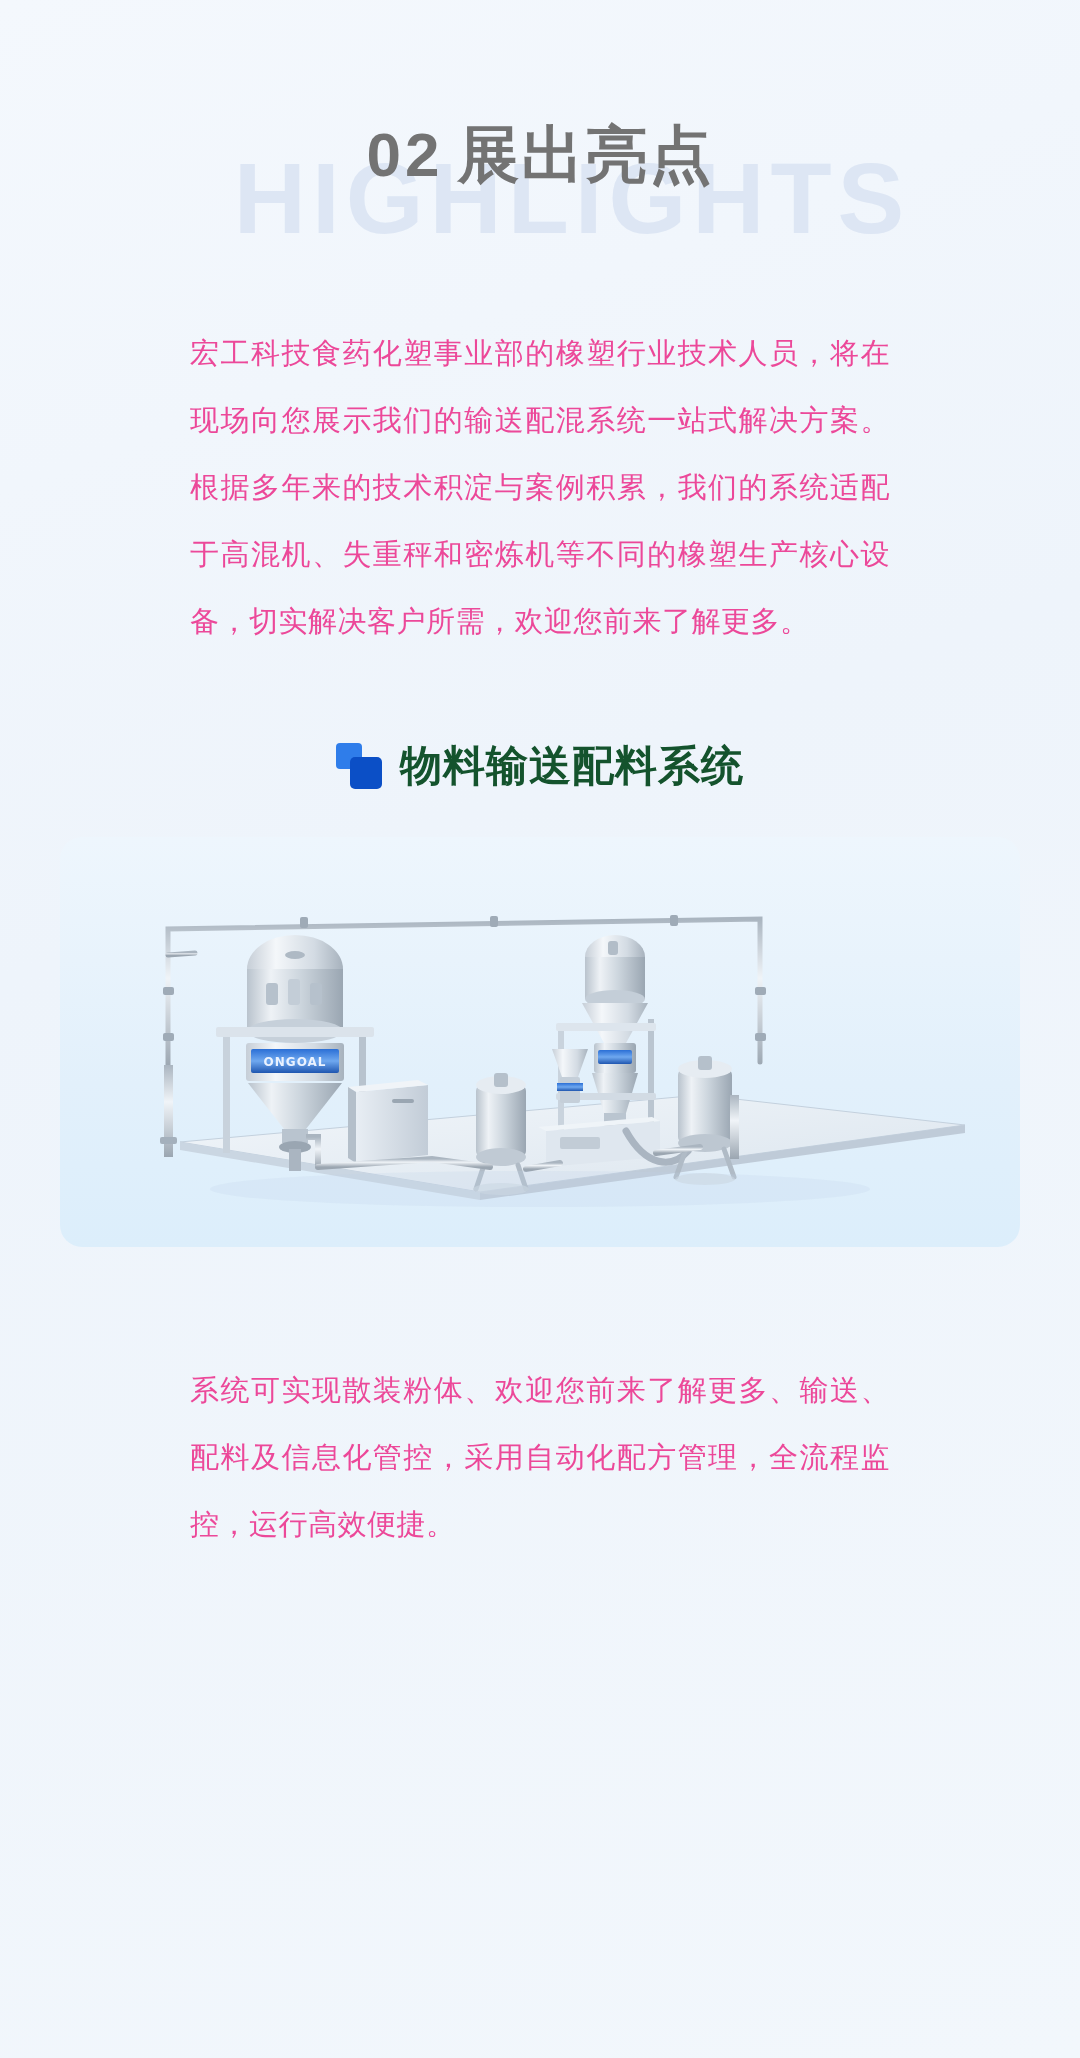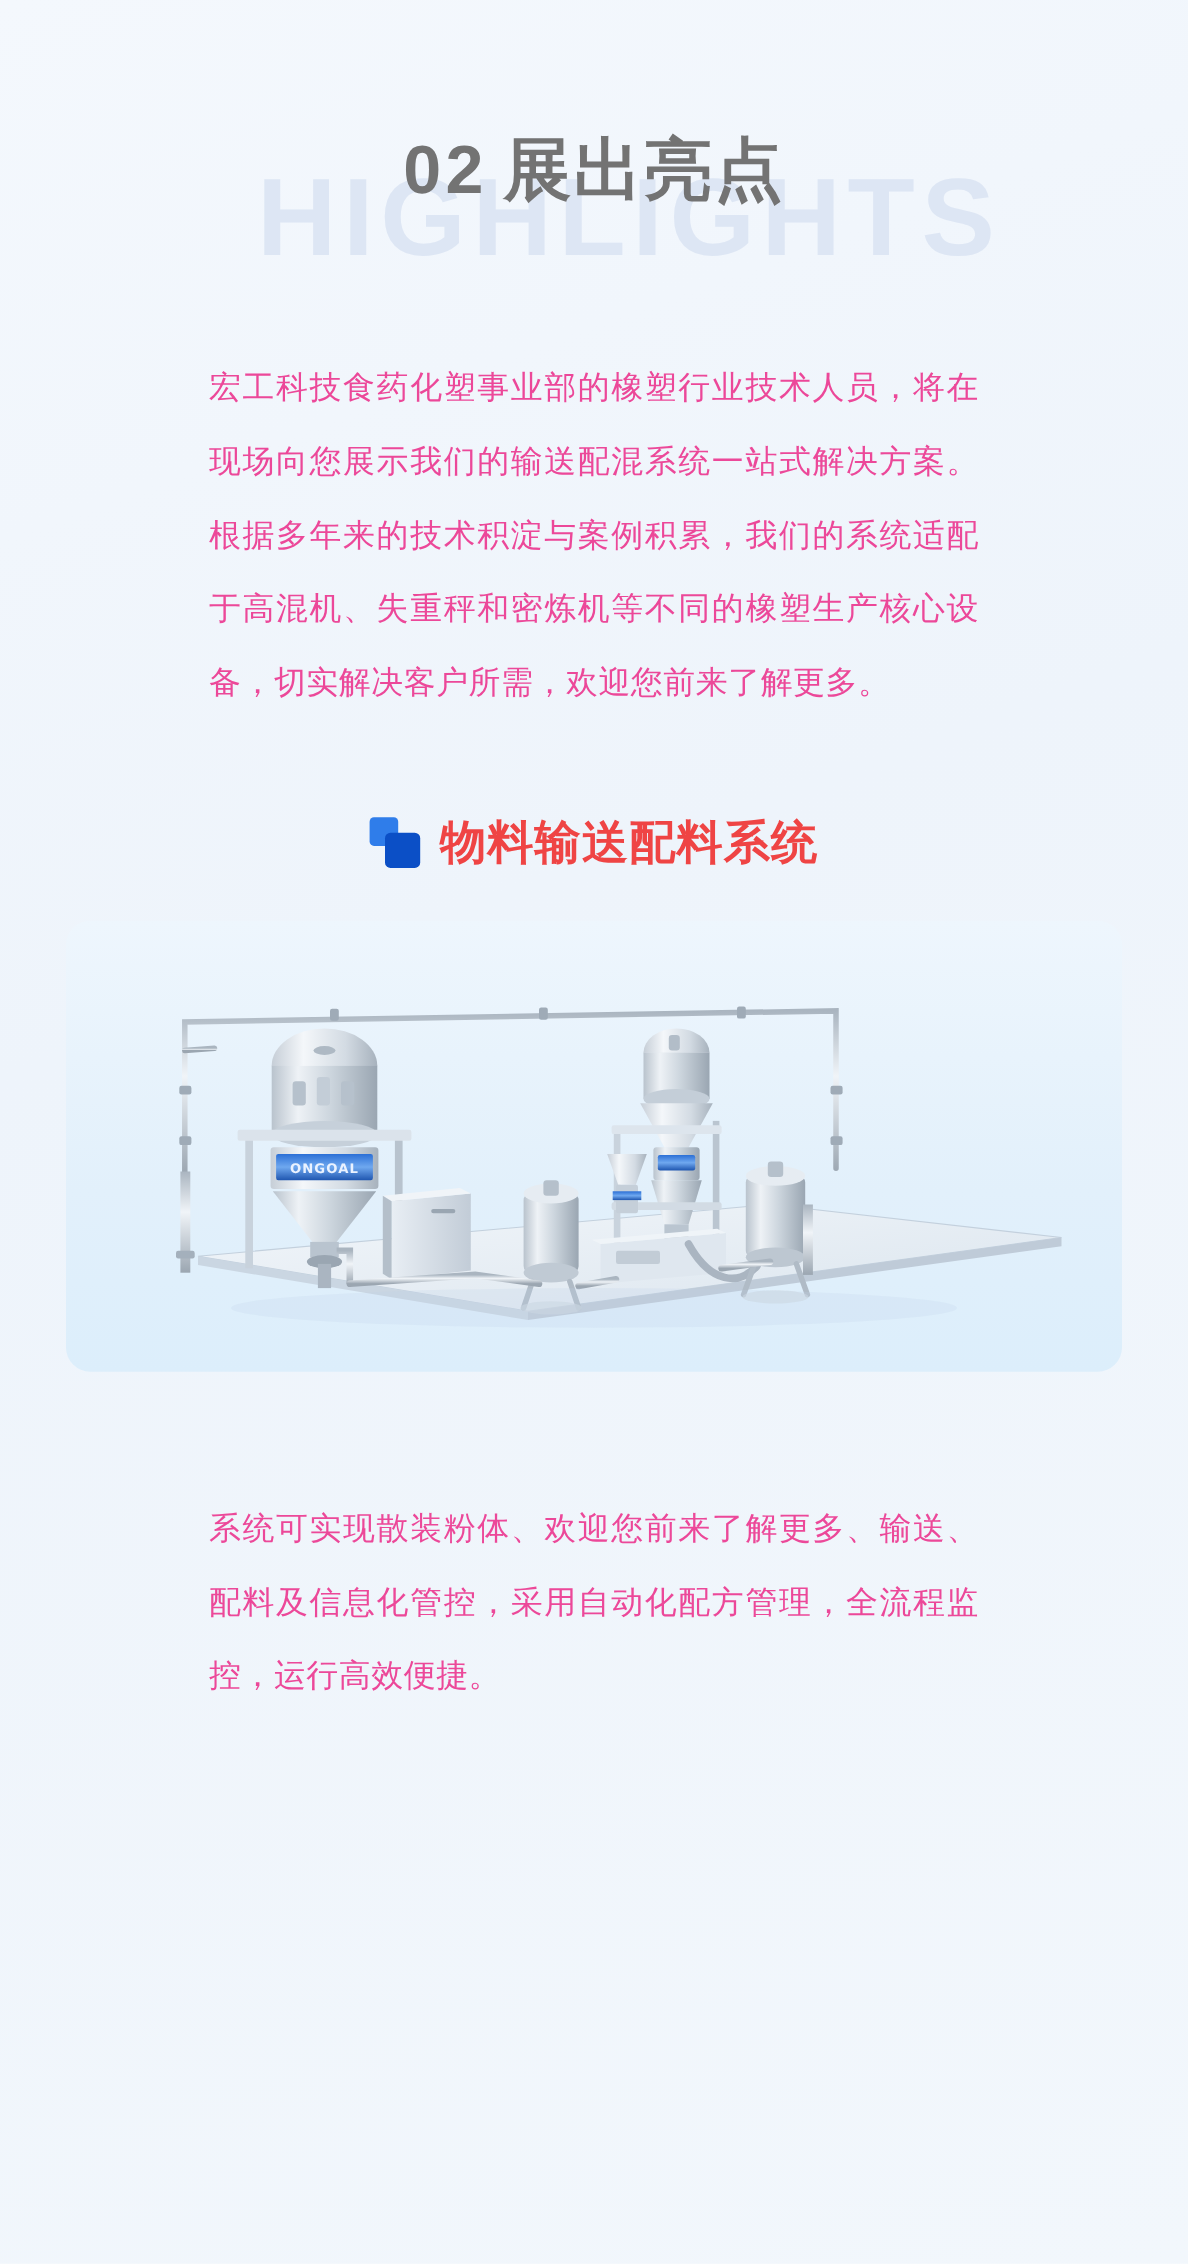--- a/index.html
+++ b/index.html
@@ -93,21 +93,21 @@
     left: 14px;
     top: 14px;
     width: 32px;
     height: 32px;
     background: #0b4fc6;
     border-radius: 5px;
   }
   .section-title {
     font-size: 42px;
     font-weight: 700;
-    color: #ef4444;
+    color: #14532d;
     letter-spacing: 1px;
     line-height: 1;
   }
 
   
   .image-card {
     margin: 48px auto 17px;
     width: 960px;
     height: 410px;
     border-radius: 22px;

